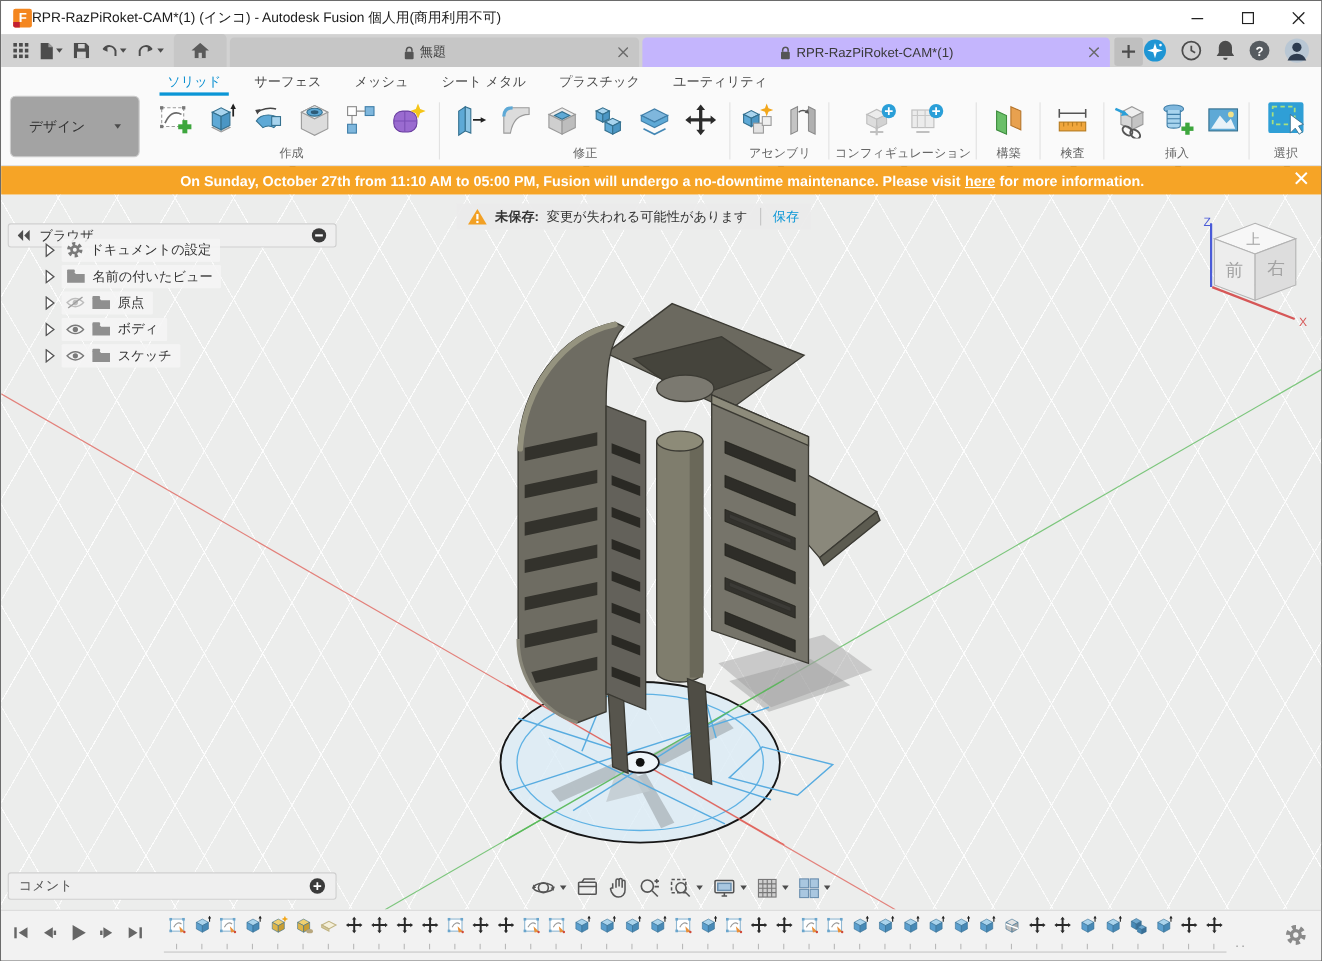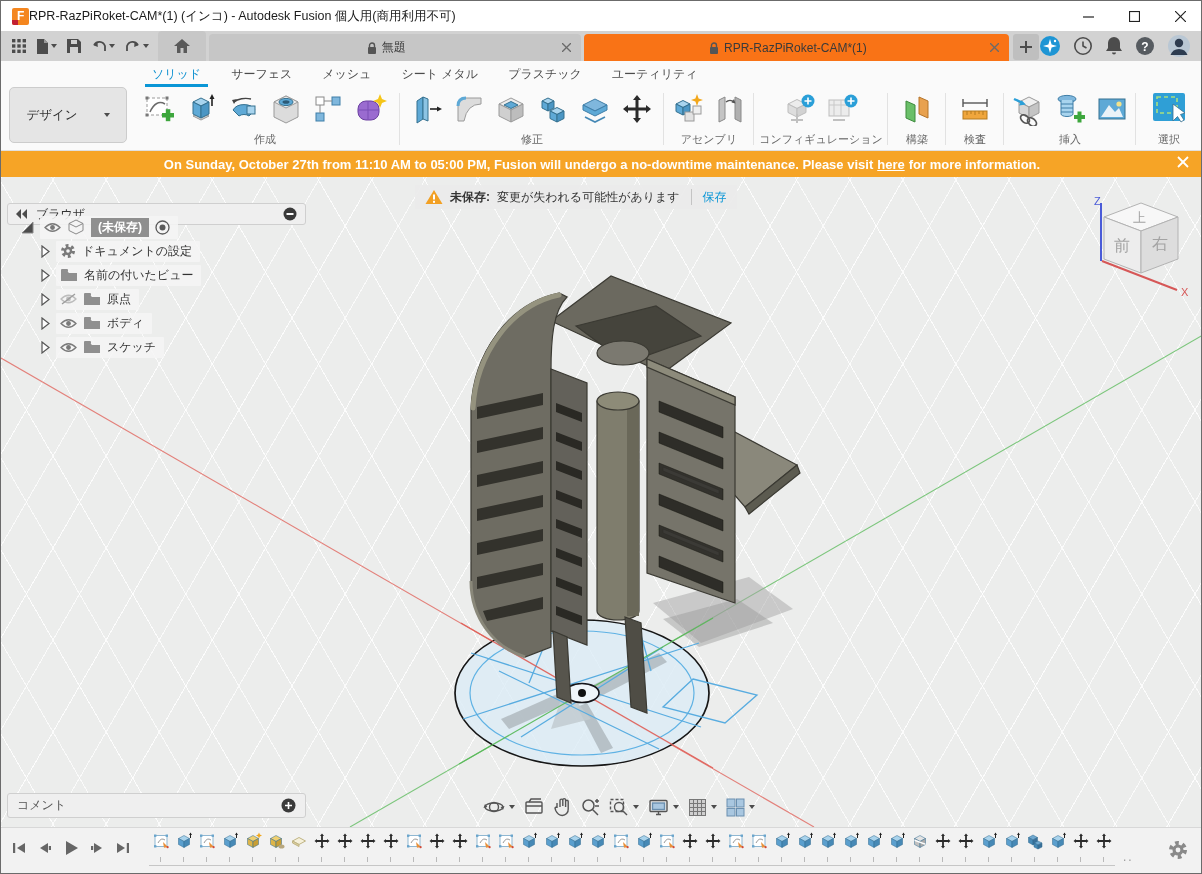--- a/index.html
+++ b/index.html
@@ -26,31 +26,31 @@
   .qa-btn { display:flex; align-items:center; justify-content:center; height:26px; padding:0 3px; }
   .qa-btn svg { display:block; }
   .caret-d { width:0;height:0;border-left:3.5px solid transparent;border-right:3.5px solid transparent;border-top:4px solid #4c4c4c; margin-left:2px;}
   .home-box { width:48px; height:30px; background:#c7c7c7; border-radius:4px 4px 0 0;
     display:flex; align-items:center; justify-content:center; margin-left:6px;}
   .doc-tab { height:27px; display:flex; align-items:center; border-radius:4px 4px 0 0;
     font-size:12px; color:#3a3a3a; padding:0 10px; }
   .doc-tab .lock { margin-right:5px; }
   .doc-tab .tab-close { margin-left:auto; padding-left:8px; }
   .tab-inactive { background:#c6c6c6; width:374px; margin-left:3px; }
-  .tab-active { background:#f97316; width:428px; margin-left:3px;align-items:center; }
+  .tab-active { background:#c4b5fd; width:428px; margin-left:3px;align-items:center; }
   .tab-label-c { flex:1; text-align:center; display:flex; align-items:center; justify-content:center;}
   .newtab-btn { width:26px; height:26px; margin-left:4px; background:#bfbfbf; border-radius:3px;
     display:flex;align-items:center;justify-content:center; margin-bottom:1px;}
   .right-icons { margin-left:auto; display:flex; align-items:center; height:30px; gap:12px; padding-right:12px;}
 
   
   .ribbon { position:absolute; left:0; top:60px; width:1202px; height:90px; background:#fafafa;
     border-bottom:1px solid #e0e0e0; }
   .workspace-btn { position:absolute; left:8px; top:26px; width:118px; height:56px;
-    border:1px solid #ccc; border-radius:5px; background:#e5e5e5; display:flex;
+    border:1px solid #ccc; border-radius:5px; background:#a3a3a3; display:flex;
     align-items:center; justify-content:center; font-size:12.5px; color:#333; gap:24px;}
   .ribbon-tabs { position:absolute; left:136px; top:0; height:26px; display:flex; }
   .rtab { padding:0 15px; font-size:12px; color:#4b4b4b; display:flex; align-items:center;
     height:26px; position:relative; }
   .rtab.active { color:#0a8fd0; }
   .rtab.active::after { content:''; position:absolute; left:8px; right:8px; bottom:0; height:3px; background:#0a96d6;}
   .rgroup { position:absolute; top:27px; height:62px; text-align:center;}
   .rtools { display:flex; justify-content:center; align-items:center; height:42px; gap:2px;}
   .rtool { width:40px; height:40px; display:flex; align-items:center; justify-content:center;}
   .rlabel { font-size:11px; color:#666; margin-top:2px; display:flex; align-items:center; justify-content:center; gap:4px;flex-direction:column;}
@@ -652,40 +652,20 @@
         <polygon points="11,0 11,10 6,5" fill="#4c4c4c"></polygon>
       </svg>
     <span>ブラウザ</span>
     <svg class="minus" width="14" height="14">
         <circle cx="7" cy="7" r="6.5" fill="#3a3a3a"></circle>
         <rect x="3.5" y="6" width="7" height="2" fill="#fff"></rect>
       </svg>
   </div>
 
   <div class="browser-tree">
-    <div class="br-row root-row">
-      <svg width="13" height="13">
-          <polygon points="1,12 12,1 12,12" fill="#4c4c4c" stroke="#8a8a8a"></polygon>
-        </svg>
-      <span class="bg">
-        <svg width="17" height="11">
-            <path d="M1,5.5 Q8.5,-2 16,5.5 Q8.5,13 1,5.5 Z" fill="none" stroke="#7a7a7a" stroke-width="1.3"></path>
-            <circle cx="8.5" cy="5.5" r="2.4" fill="#7a7a7a"></circle>
-          </svg>
-        <svg width="18" height="18">
-            <polygon points="9,2 16,5.5 16,12.5 9,16 2,12.5 2,5.5" fill="#f4f4f4" stroke="#8a8a8a"></polygon>
-            <polyline points="2,5.5 9,9 16,5.5 M9,9 9,16" fill="none" stroke="#8a8a8a"></polyline>
-          </svg>
-        <span class="root-label">(未保存)</span>
-        <svg width="15" height="15">
-            <circle cx="7.5" cy="7.5" r="6.5" fill="none" stroke="#5a5a5a" stroke-width="1.3"></circle>
-            <circle cx="7.5" cy="7.5" r="3" fill="#5a5a5a"></circle>
-          </svg>
-      </span>
-    </div>
     <div id="browser-rows">
         <div class="br-row child-row">
           <svg width="9" height="13">
             <polygon points="1,1 8,6.5 1,12" fill="#fdfdfd" stroke="#555" stroke-width="1.2"></polygon>
           </svg>
           <span class="bg">
             <svg width="16" height="16">
               <circle cx="8" cy="8" r="5" fill="none" stroke="#7a7a7a" stroke-width="4" stroke-dasharray="2.6,2.6"></circle>
               <circle cx="8" cy="8" r="4.2" fill="#7a7a7a"></circle>
               <circle cx="8" cy="8" r="1.8" fill="#f4f4f4"></circle>

